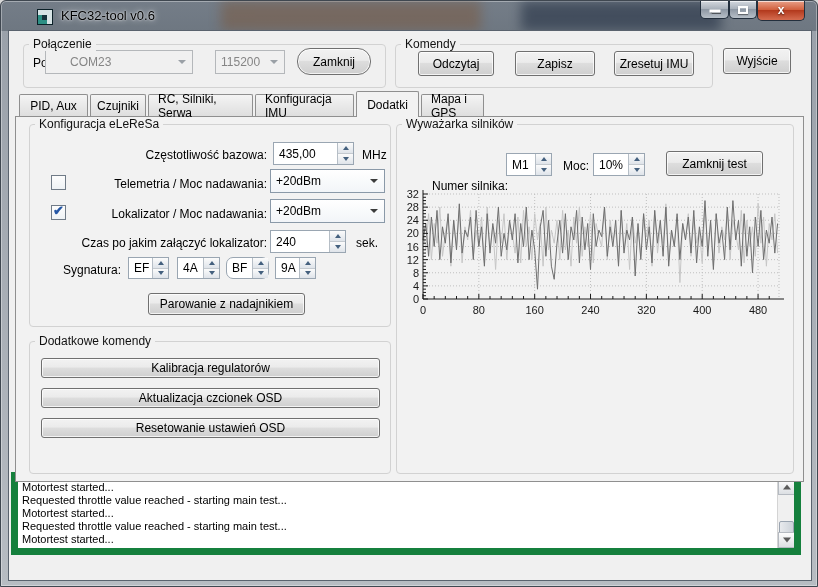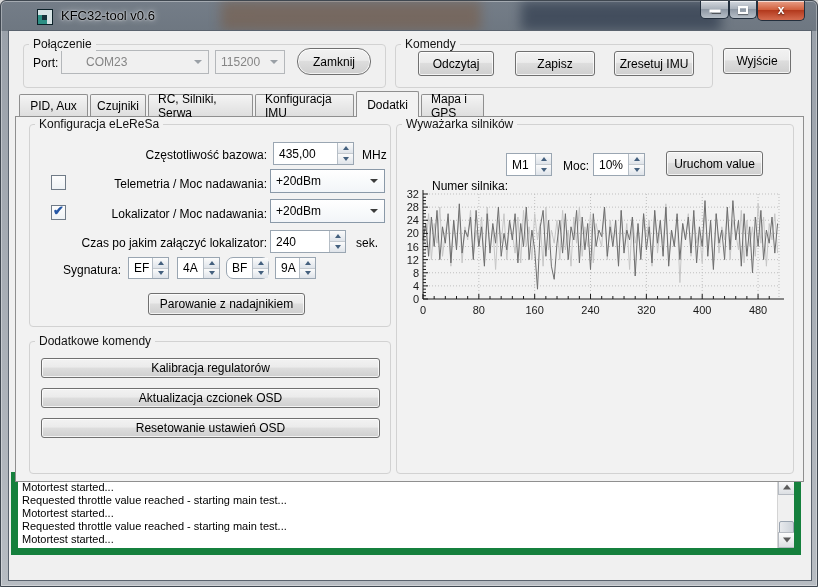--- a/index.html
+++ b/index.html
@@ -86,21 +86,21 @@
           <div class="glyph-close">x</div>
         </div>
     </div>
   </div>
 
   <div class="client">
 
     <div class="group" style="left:14px;top:13px;width:363px;height:44px;"></div>
     <span class="glabel" style="left:20px;top:6px;">Połączenie</span>
     <span class="lbl" style="left:24px;top:25px;">Port:</span>
-    <div class="combo disabled" style="left:52px;top:19px;width:148px;height:24px;padding-left:24px;">
+    <div class="combo disabled" style="left:36px;top:19px;width:148px;height:24px;padding-left:24px;">
       <span class="val">COM23</span>
       <span class="arrow-down"></span>
     </div>
     <div class="combo disabled" style="left:206px;top:19px;width:70px;height:24px;">
       <span class="val">115200</span>
       <span class="arrow-down"></span>
     </div>
     <div class="btn" style="left:288px;top:17px;width:74px;height:27px;border-radius:13px;">Zamknij</div>
 
     <div class="group" style="left:386px;top:13px;width:318px;height:44px;"></div>
@@ -210,21 +210,21 @@
         </span>
     </div>
     <span class="lbl" style="left:554px;top:128px;z-index:3;">Moc:</span>
     <div class="spin" style="left:584px;top:122px;width:52px;height:23px;z-index:3;">
       <span class="val">10%</span>
       <span class="spin-btns">
           <span class="spin-up"></span>
           <span class="spin-down"></span>
         </span>
     </div>
-    <div class="btn" style="left:657px;top:120px;width:97px;height:25px;z-index:3;">Uruchom value</div>
+    <div class="btn" style="left:657px;top:120px;width:97px;height:25px;z-index:3;">Zamknij test</div>
 
     <svg id="motor-chart" style="position:absolute;left:390px;top:152px;z-index:3;" width="400" height="148">
         <line x1="79.84313725490196" y1="11" x2="79.84313725490196" y2="116" stroke="#bfbfbf" stroke-width="1" stroke-dasharray="1,2"></line>
         <line x1="135.68627450980392" y1="11" x2="135.68627450980392" y2="116" stroke="#bfbfbf" stroke-width="1" stroke-dasharray="1,2"></line>
         <line x1="191.52941176470588" y1="11" x2="191.52941176470588" y2="116" stroke="#bfbfbf" stroke-width="1" stroke-dasharray="1,2"></line>
         <line x1="247.37254901960785" y1="11" x2="247.37254901960785" y2="116" stroke="#bfbfbf" stroke-width="1" stroke-dasharray="1,2"></line>
         <line x1="303.2156862745098" y1="11" x2="303.2156862745098" y2="116" stroke="#bfbfbf" stroke-width="1" stroke-dasharray="1,2"></line>
         <line x1="359.05882352941177" y1="11" x2="359.05882352941177" y2="116" stroke="#bfbfbf" stroke-width="1" stroke-dasharray="1,2"></line>
         <line x1="380" y1="11" x2="380" y2="116" stroke="#bfbfbf" stroke-width="1" stroke-dasharray="1,2"></line>
         <line x1="24" y1="102.875" x2="380" y2="102.875" stroke="#bfbfbf" stroke-width="1" stroke-dasharray="1,2"></line>

